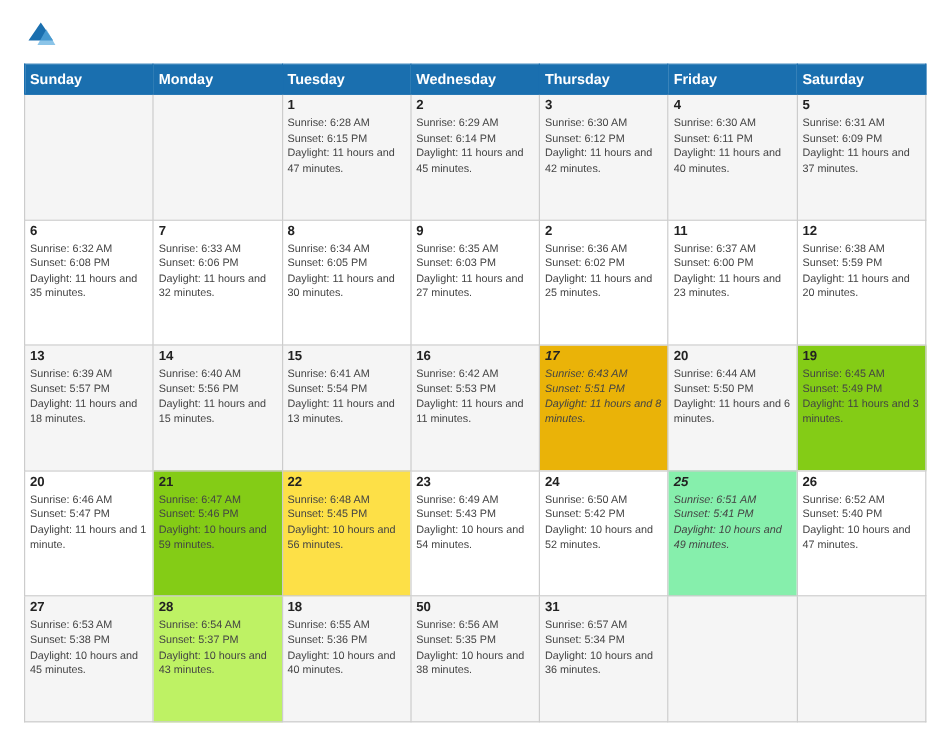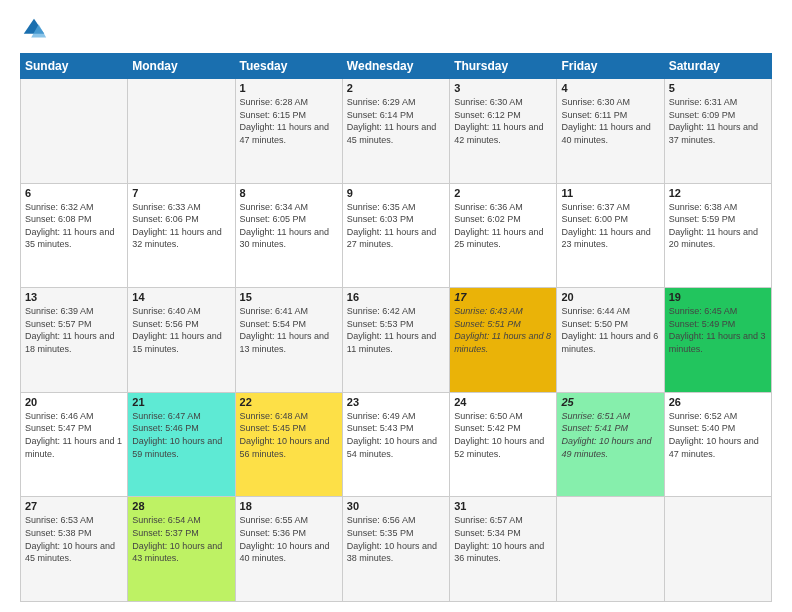--- a/index.html
+++ b/index.html
@@ -197,31 +197,31 @@
             <div class="day-info">Sunrise: 6:42 AM<br>Sunset: 5:53 PM<br>Daylight: 11 hours and 11 minutes.</div>
           </td>
           <td style="background-color: #eab308; font-style: italic;">
             <span class="day-number">17</span>
             <div class="day-info">Sunrise: 6:43 AM<br>Sunset: 5:51 PM<br>Daylight: 11 hours and 8 minutes.</div>
           </td>
           <td style="background-color: rgb(245, 245, 245);">
             <span class="day-number">20</span>
             <div class="day-info">Sunrise: 6:44 AM<br>Sunset: 5:50 PM<br>Daylight: 11 hours and 6 minutes.</div>
           </td>
-          <td style="background-color: #22c55e;">
+          <td style="background-color: #84cc16;">
             <span class="day-number">19</span>
             <div class="day-info">Sunrise: 6:45 AM<br>Sunset: 5:49 PM<br>Daylight: 11 hours and 3 minutes.</div>
           </td>
         </tr>
         <tr>
           <td style="background-color: rgb(255, 255, 255);">
             <span class="day-number">20</span>
             <div class="day-info">Sunrise: 6:46 AM<br>Sunset: 5:47 PM<br>Daylight: 11 hours and 1 minute.</div>
           </td>
-          <td style="background-color: #5eead4; margin-top: 12px;">
+          <td style="background-color: #84cc16; margin-top: 12px;">
             <span class="day-number">21</span>
             <div class="day-info">Sunrise: 6:47 AM<br>Sunset: 5:46 PM<br>Daylight: 10 hours and 59 minutes.</div>
           </td>
           <td style="background-color: #fde047;">
             <span class="day-number">22</span>
             <div class="day-info">Sunrise: 6:48 AM<br>Sunset: 5:45 PM<br>Daylight: 10 hours and 56 minutes.</div>
           </td>
           <td style="background-color: rgb(255, 255, 255);">
             <span class="day-number">23</span>
             <div class="day-info">Sunrise: 6:49 AM<br>Sunset: 5:43 PM<br>Daylight: 10 hours and 54 minutes.</div>
@@ -246,21 +246,21 @@
           </td>
           <td style="background-color: #bef264;">
             <span class="day-number">28</span>
             <div class="day-info">Sunrise: 6:54 AM<br>Sunset: 5:37 PM<br>Daylight: 10 hours and 43 minutes.</div>
           </td>
           <td style="background-color: rgb(245, 245, 245);">
             <span class="day-number">18</span>
             <div class="day-info">Sunrise: 6:55 AM<br>Sunset: 5:36 PM<br>Daylight: 10 hours and 40 minutes.</div>
           </td>
           <td style="background-color: rgb(245, 245, 245);">
-            <span class="day-number">30</span>
+            <span class="day-number">50</span>
             <div class="day-info">Sunrise: 6:56 AM<br>Sunset: 5:35 PM<br>Daylight: 10 hours and 38 minutes.</div>
           </td>
           <td style="background-color: rgb(245, 245, 245);">
             <span class="day-number">31</span>
             <div class="day-info">Sunrise: 6:57 AM<br>Sunset: 5:34 PM<br>Daylight: 10 hours and 36 minutes.</div>
           </td>
           <td style="background-color: rgb(245, 245, 245);"></td>
           <td style="background-color: rgb(245, 245, 245);"></td>
         </tr>
       </tbody>

